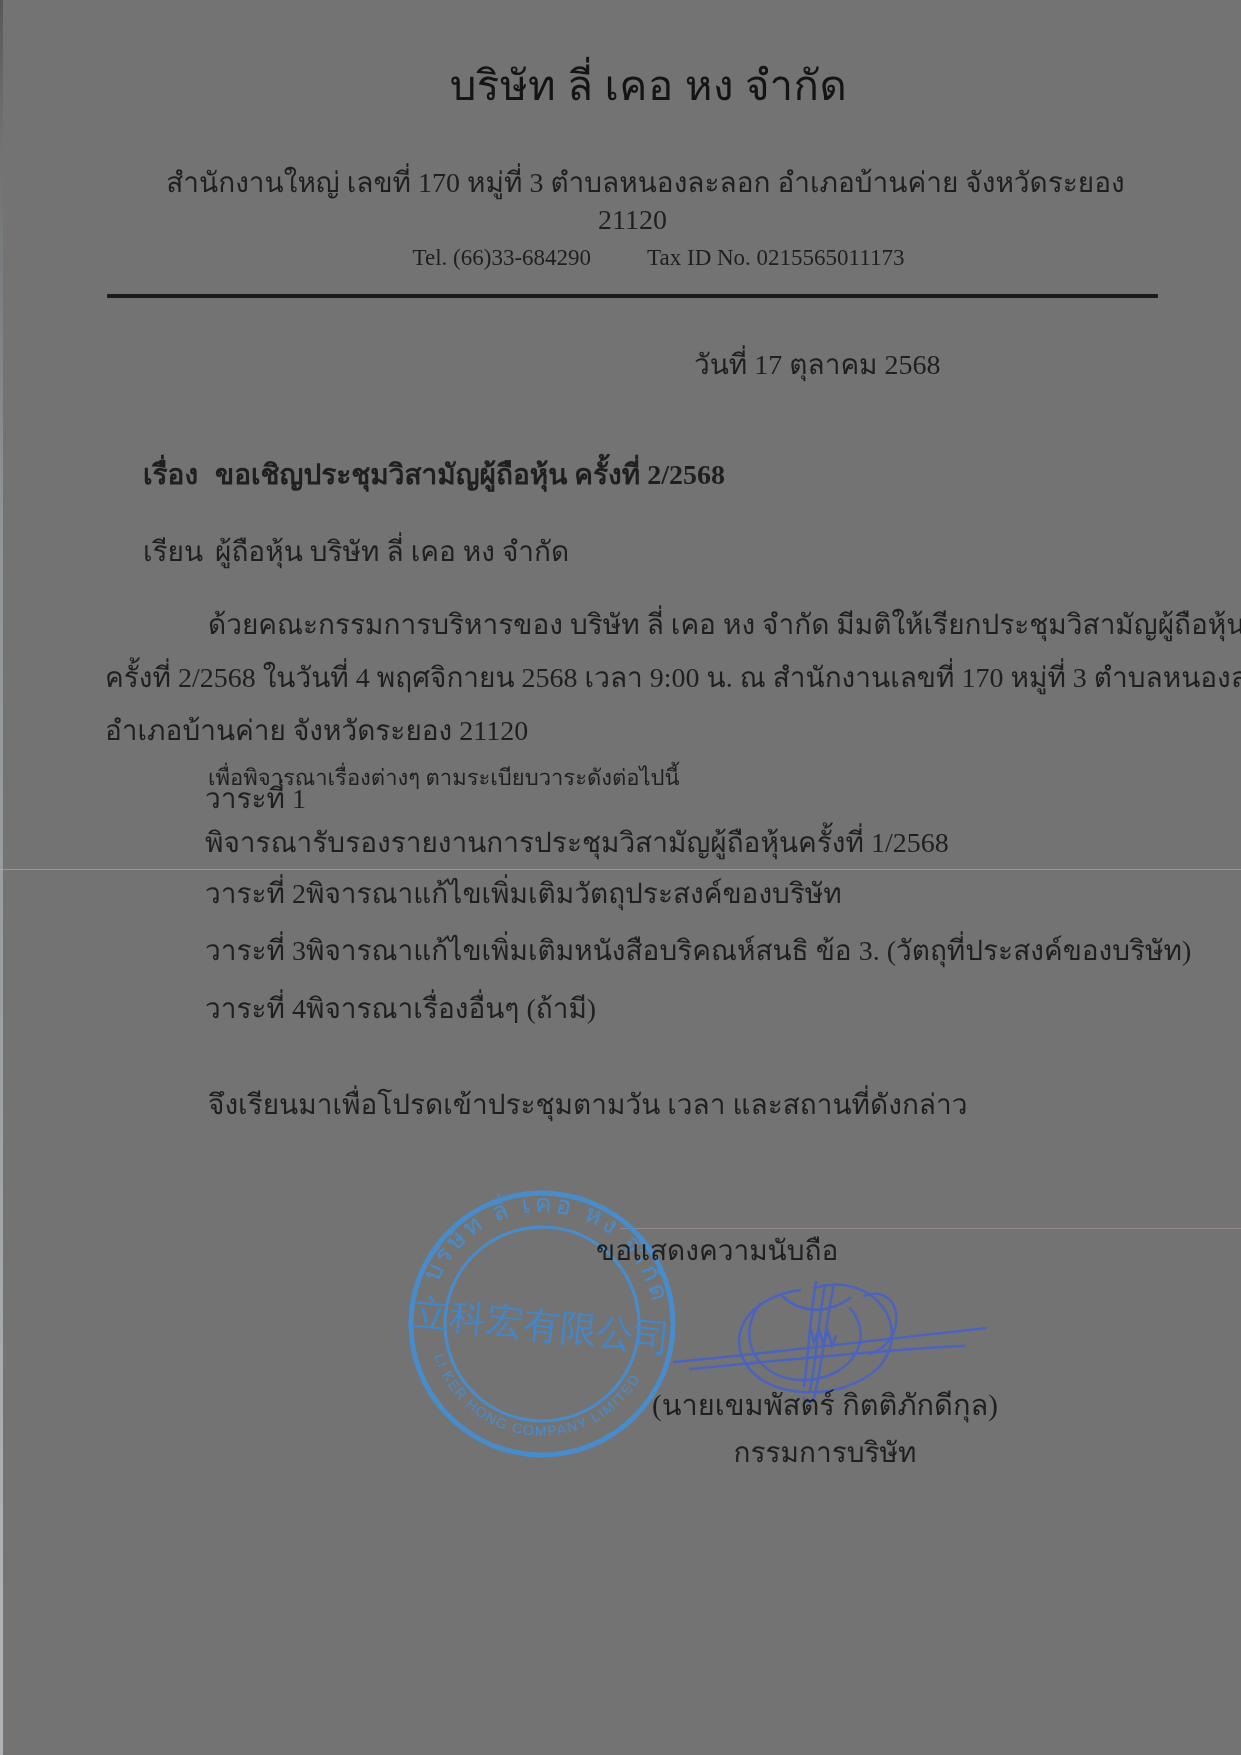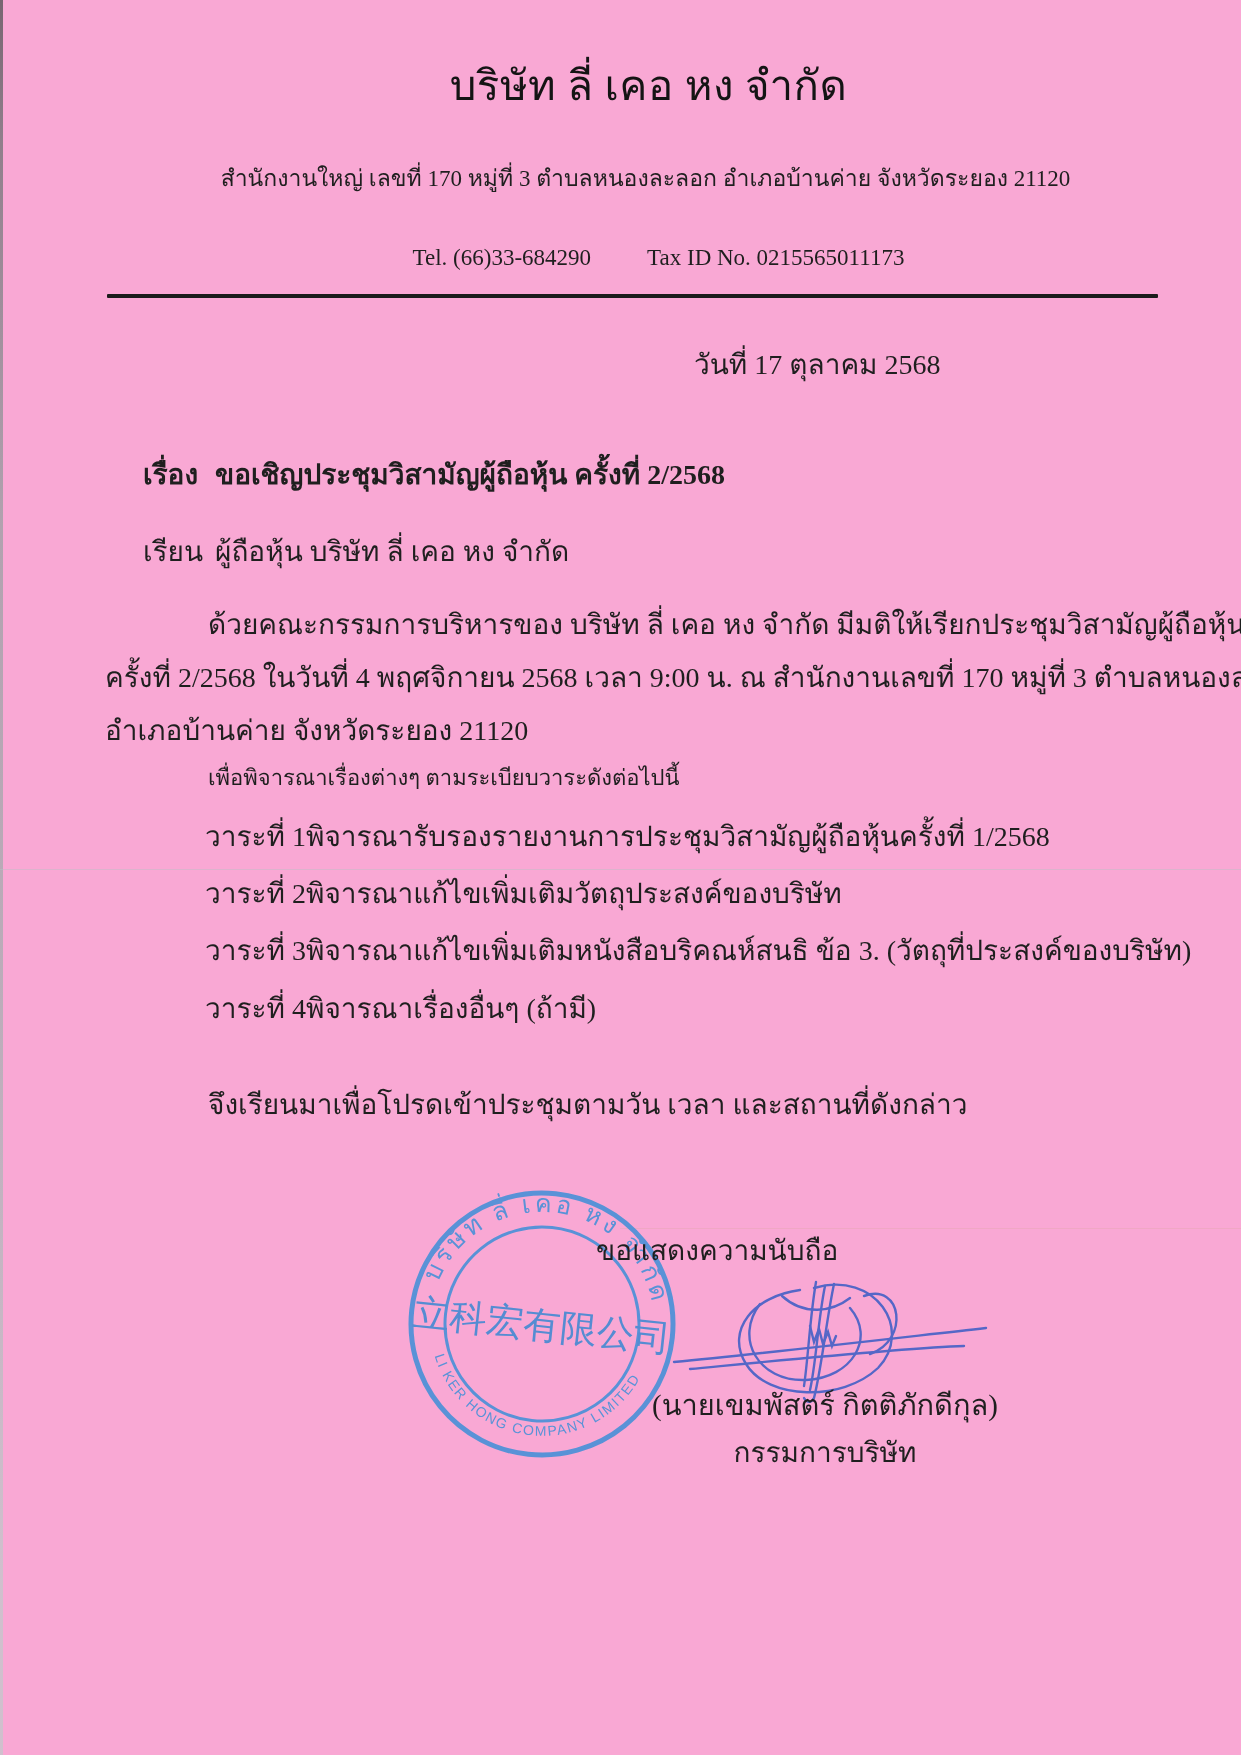--- a/index.html
+++ b/index.html
@@ -1,19 +1,19 @@
 <!DOCTYPE html>
 <html><head>
 <meta charset="utf-8">
 <style>
   html,body{margin:0;padding:0;background:#e9ecee;}
   #page{
     position:relative;
     width:1241px;height:1755px;
-    background:#f9a8d4;
+    background:#737373;
     overflow:hidden;
     font-family:"Liberation Serif","DejaVu Serif",serif;
     color:#1f1f1f;
   }
   .abs{position:absolute;}
   
   #left-edge{
     position:absolute;left:0;top:0;width:3px;height:1755px;
     background:linear-gradient(180deg,#4d4f50 0%,#6e7173 8%,#9aa0a3 30%,#aab0b3 60%,#c3c8cb 90%);
     opacity:.75;
@@ -22,38 +22,38 @@
     position:absolute;left:0;top:869px;width:1241px;height:1px;
     background:#b9c0c6;opacity:.45;
   }
   #faint-line-2{
     position:absolute;left:620px;top:1228px;width:621px;height:1px;
     background:#e0a7a7;opacity:.35;
   }
   
   .center-band{left:107px;width:1051px;text-align:center;}
   #company-name{top:52px;font-size:42px;letter-spacing:.5px;text-indent:32px;color:#141414;}
-  #company-address{top:160px;font-size:23px;text-indent:26px;}
+  #company-address{top:160px;font-size:28px;text-indent:26px;}
   #tel-line{top:245px;font-size:23px;text-indent:52px;}
   #tel-line .gap{display:inline-block;width:56px;}
   #header-divider{left:107px;top:294px;width:1051px;height:4px;background:#1b1b1b;border-radius:1px;}
   
   #document-date{left:694px;top:342px;font-size:28px;}
   .label-row{display:flex;font-size:28px;}
   #subject-row{left:143px;top:452px;font-weight:bold;}
   #recipient-row{left:143px;top:529px;}
   .label-row .lbl{min-width:72px;}
   .para{font-size:28px;white-space:nowrap;}
   #para-line-1{left:208px;top:602px;}
   #para-line-2{left:105px;top:655px;}
   #para-line-3{left:105px;top:708px;}
   #agenda-intro{left:208px;top:760px;font-size:22px;}
   .agenda-row{left:205px;display:flex;font-size:28px;}
   .agenda-row .num{min-width:100px;}
-  #agenda-0{top:814px;}
+  #agenda-0{top:776px;flex-direction:column;}
   #agenda-1{top:871px;justify-content:flex-end;}
   #agenda-2{top:928px;}
   #agenda-3{top:986px;}
   #closing-line{left:208px;top:1082px;font-size:28px;}
   
   #salutation{left:596px;top:1228px;width:380px;text-align:left;font-size:28px;}
   #signer-name{left:630px;top:1382px;width:390px;text-align:center;font-size:29px;}
   #signer-title{left:630px;top:1430px;width:390px;text-align:center;font-size:28px;}
   
   #company-stamp{left:406px;top:1188px;width:272px;height:272px;transform:rotate(6deg);opacity:.88;}

